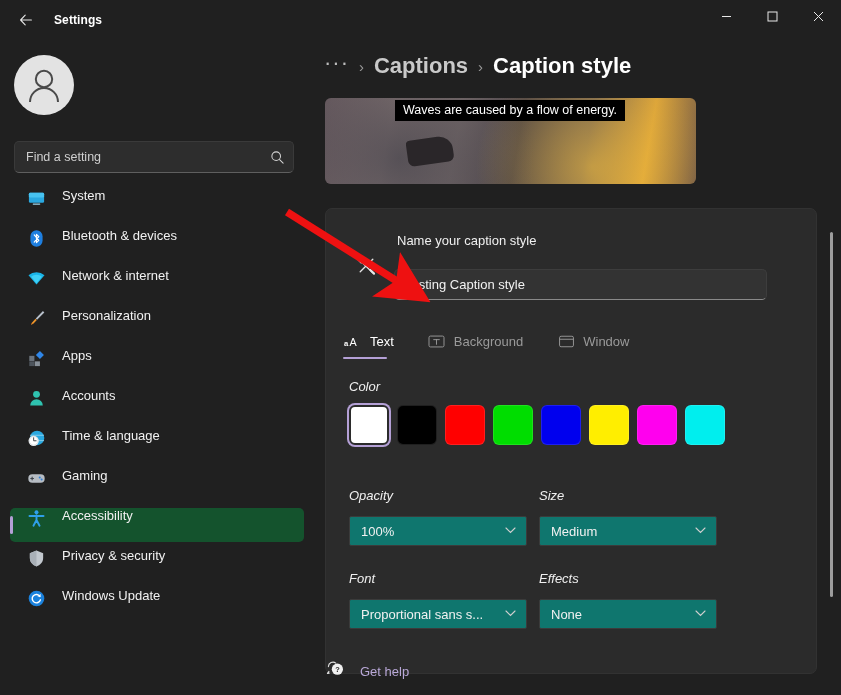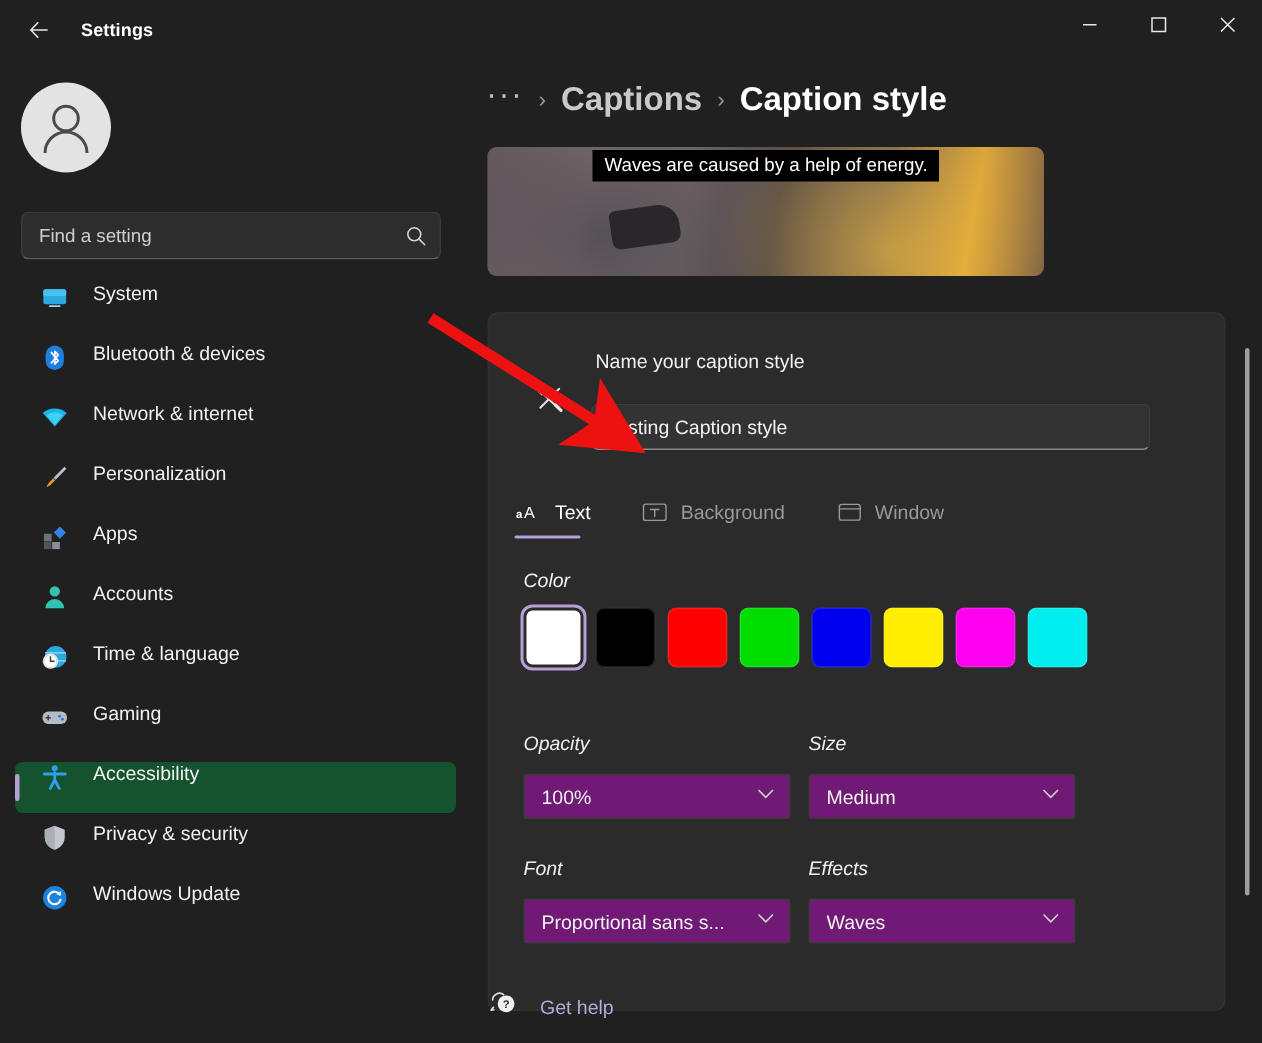--- a/index.html
+++ b/index.html
@@ -163,21 +163,21 @@
     width: 40px; height: 40px; border-radius: 6px; cursor: pointer;
     border: 1px solid rgba(255,255,255,.12);
   }
   .sw.selected {
     box-shadow: 0 0 0 2px #b4a0d6;
     border: 2px solid #2b2b2b;
   }
 
   .combo {
     position: absolute; height: 30px;
-    background: #701a75; border: 1px solid #3b3b3b; border-radius: 2px;
+    background: #0f766e; border: 1px solid #3b3b3b; border-radius: 2px;
     display: flex; align-items: center; justify-content: space-between;
     padding: 0 10px 0 11px; cursor: pointer;
   }
   .combo .cv { font-size: 13px; color: #f1f1f1; white-space: nowrap;
                overflow: hidden; text-overflow: ellipsis; }
   .chev { color: #cfcfcf; font-size: 10px; line-height: 1; margin-left: 6px; }
 
   .gethelp {
     position: absolute; left: 12px; top: 620px;
     display: flex; align-items: center; gap: 14px; cursor: pointer;
@@ -380,21 +380,21 @@
     <div class="breadcrumb">
       <span class="bc-dots">···</span>
       <span class="bc-sep">›</span>
       <span class="bc-link">Captions</span>
       <span class="bc-sep">›</span>
       <span class="bc-current">Caption style</span>
     </div>
 
     <div class="preview">
       <div class="preview-shoe"></div>
-      <div class="caption-bar">Waves are caused by a help of energy.</div>
+      <div class="caption-bar">Waves are caused by a flow of energy.</div>
     </div>
 
     <div class="card">
 
       <div class="name-label">Name your caption style</div>
 
       <span class="style-icon">
         <svg width="26" height="26" viewBox="0 0 26 26">
           <path d="M6 6.5 L19.5 19.5" stroke="#e6e6e6" stroke-width="1.3" stroke-linecap="round"></path>
           <path d="M19.8 6.2 L7.2 18.8" stroke="#e6e6e6" stroke-width="1.3" stroke-linecap="round"></path>
@@ -476,21 +476,21 @@
         <span class="cv">Proportional sans s...</span>
         <span class="chev">
           <svg width="11" height="7" viewBox="0 0 11 7">
               <path d="M1 1 L5.5 5.5 L10 1" fill="none" stroke="#cfcfcf" stroke-width="1.1" stroke-linecap="round"></path>
             </svg>
         </span>
       </div>
 
       <div class="sec-label" style="left:213px; top:362px;">Effects</div>
       <div class="combo" style="left:213px; top:390px; width:178px;">
-        <span class="cv">Waves</span>
+        <span class="cv">None</span>
         <span class="chev">
           <svg width="11" height="7" viewBox="0 0 11 7">
               <path d="M1 1 L5.5 5.5 L10 1" fill="none" stroke="#cfcfcf" stroke-width="1.1" stroke-linecap="round"></path>
             </svg>
         </span>
       </div>
 
     </div>
 
     <div class="gethelp">

